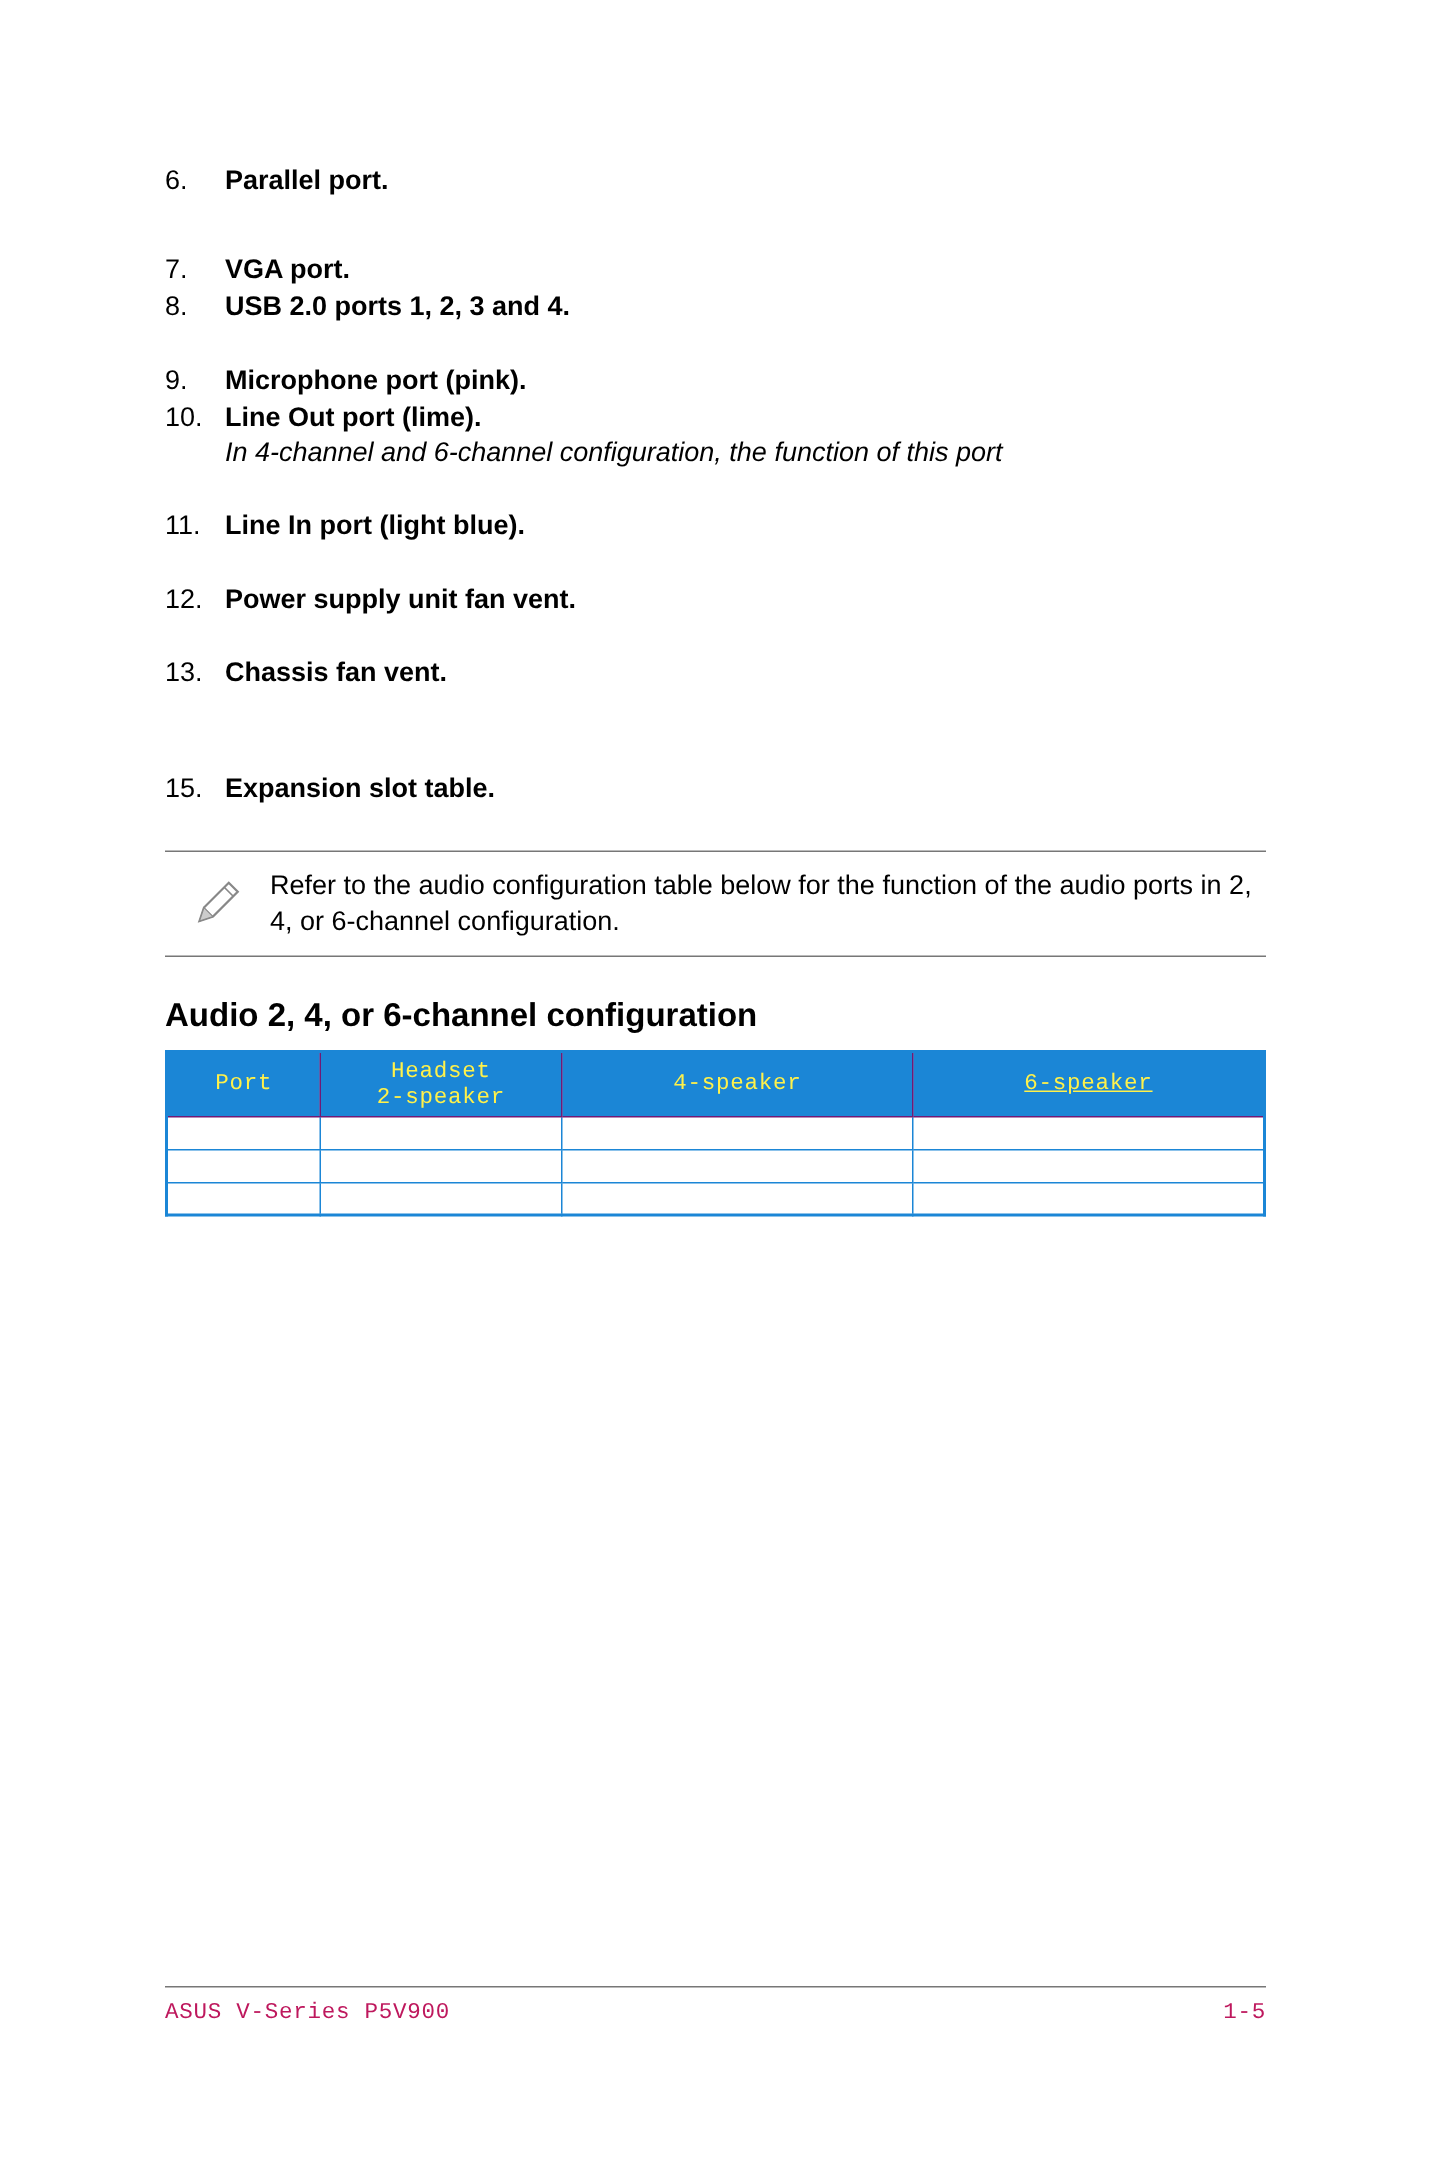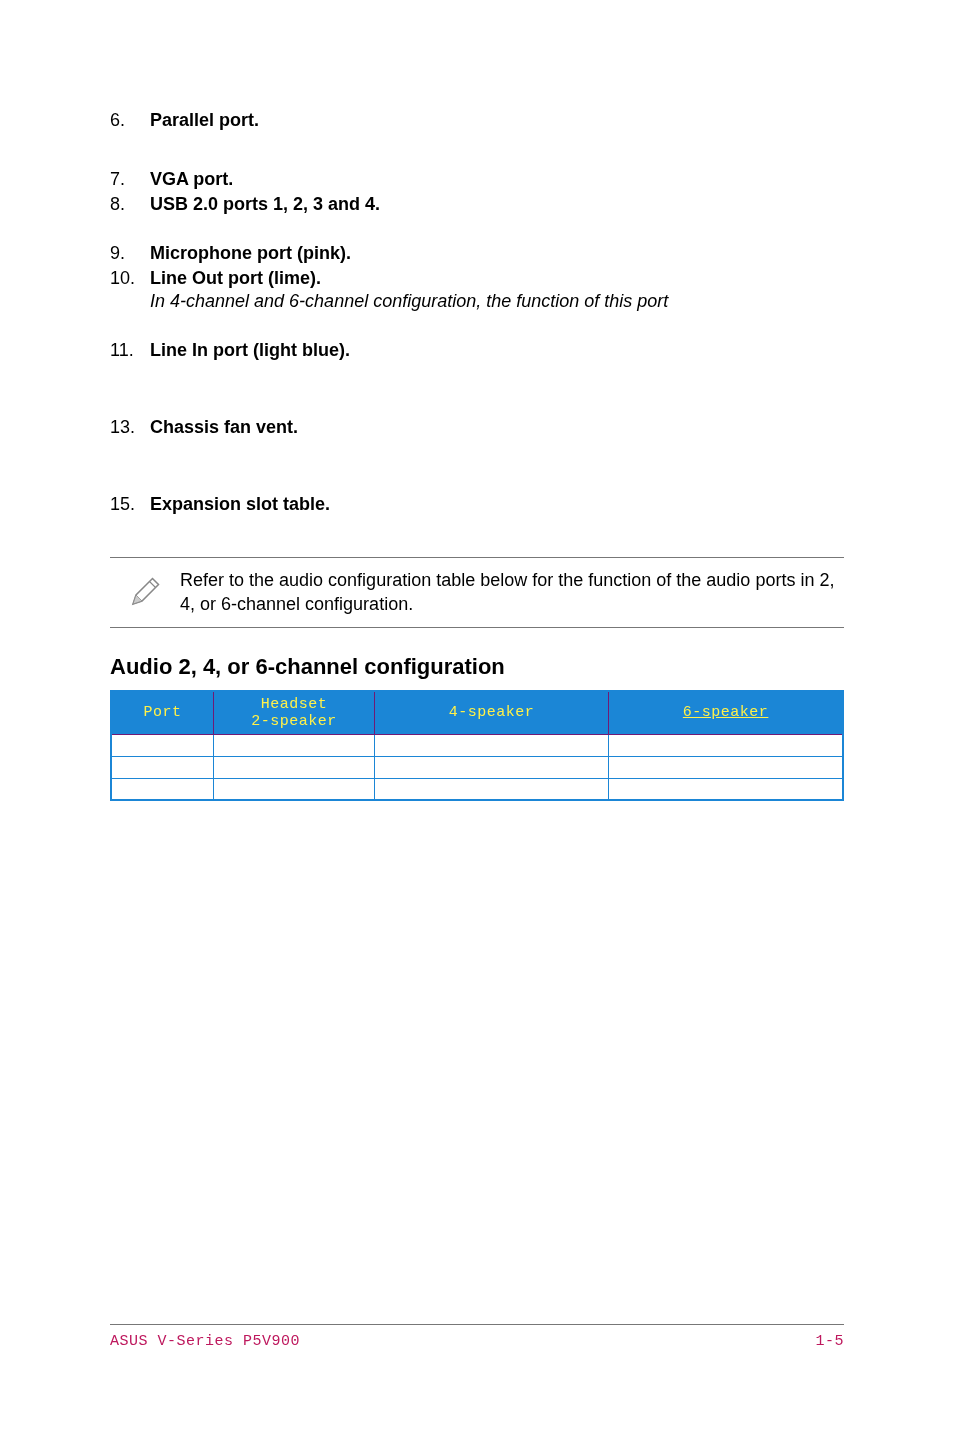--- a/index.html
+++ b/index.html
@@ -33,21 +33,21 @@
     margin-left: 40px;
     margin-top: 2px;
     font-style: italic;
   }
   .gap-sm { height: 4px; }
   .gap-md { height: 28px; }
   .gap-lg { height: 38px; }
   .note-box {
     border-top: 1px solid #777;
     border-bottom: 1px solid #777;
-    margin-top: 42px;
+    margin-top: 31px;
     padding: 10px 0 10px 0;
     display: flex;
     align-items: flex-start;
   }
   .note-icon {
     width: 70px;
     flex-shrink: 0;
     display: flex;
     justify-content: center;
     padding-top: 6px;
@@ -139,20 +139,24 @@
   </div>
   <div class="sub">In 4-channel and 6-channel configuration, the function of this port</div>
   <div class="gap-md"></div>
 
   <div class="item-row">
     <span class="num">11.</span>
     <span class="label">Line In port (light blue).</span>
   </div>
   <div class="gap-md"></div>
 
+  <div class="item-row">
+    <span class="num">12.</span>
+    <span class="label">Power supply unit fan vent.</span>
+  </div>
   <div class="gap-md"></div>
 
   <div class="item-row">
     <span class="num">13.</span>
     <span class="label">Chassis fan vent.</span>
   </div>
   <div class="gap-md"></div>
 
   <div class="gap-md"></div>
 

